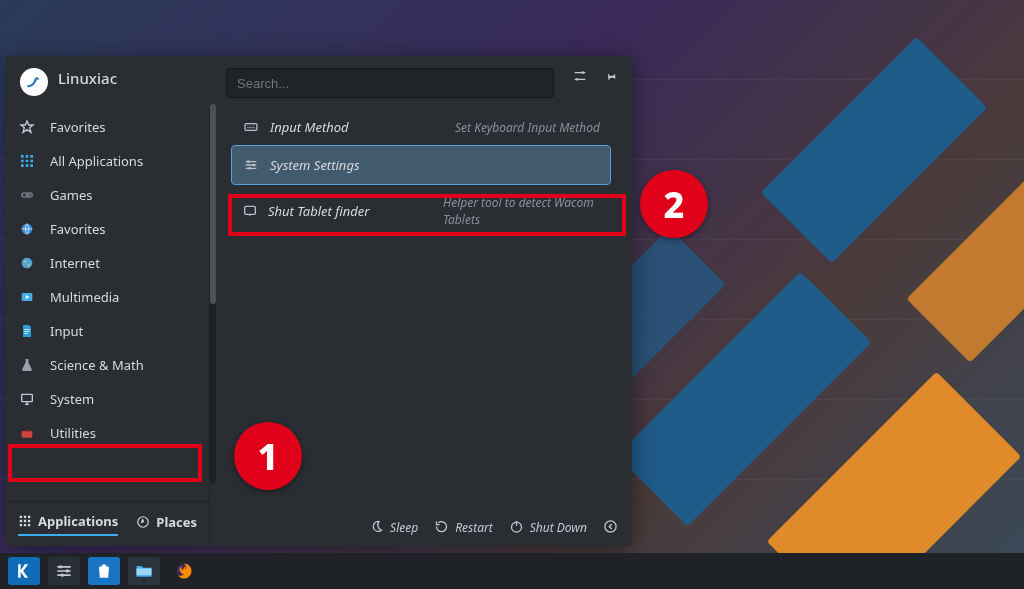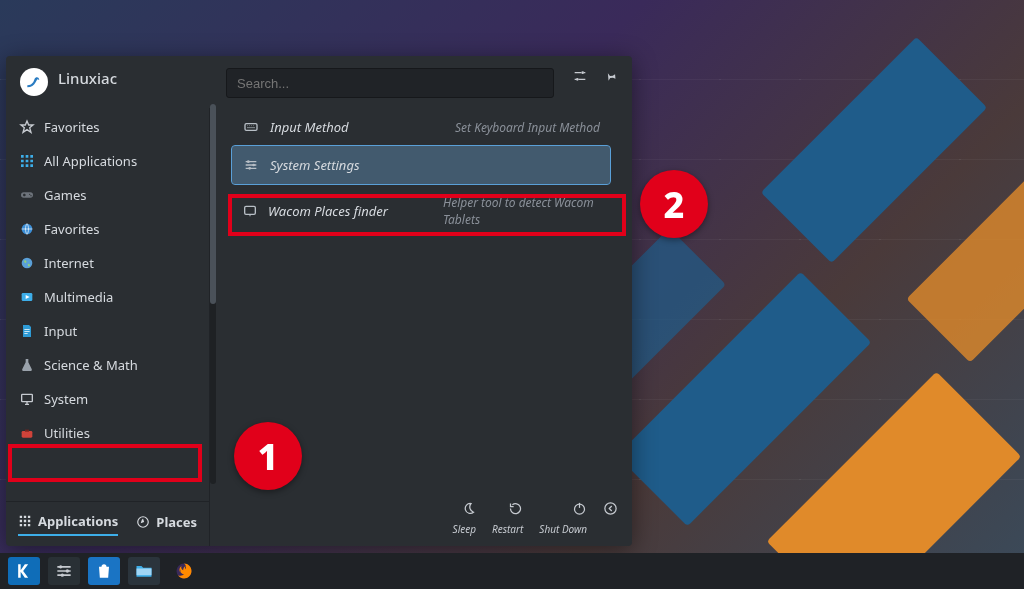--- a/index.html
+++ b/index.html
@@ -60,21 +60,21 @@
     font-size: 13px;
     outline: none;
   }
   .hdr-icons { display:flex; gap:14px; align-items:center; padding-left:8px; color:#c6cad0; }
   .hdr-icons svg { width:16px; height:16px; }
 
   .launcher-body { flex:1; display:flex; min-height:0; }
   .sidebar { width: 204px; display:flex; flex-direction:column; border-right: 1px solid #202327; }
   .catlist { flex:1; overflow:auto; padding: 2px 6px 6px 0; }
   .catitem {
-    display:flex; align-items:center; gap:8px;
+    display:flex; align-items:center; gap:14px;
     padding: 8px 10px 8px 12px;
     border-radius: 3px;
     cursor: pointer;
   }
   .catitem.active { background:#3a4a5a; }
   .caticon { width:18px; height:18px; display:flex; align-items:center; justify-content:center; }
   .caticon svg { width:16px; height:16px; }
 
   .scrollbar-fake {
     position:absolute; left: 210px; top: 104px; width:6px; height:380px;
@@ -106,21 +106,21 @@
   }
   .sidebar-tab { display:flex; align-items:center; gap:6px; cursor:pointer; padding-bottom:4px;font-weight:bold;}
   .sidebar-tab.active { border-bottom: 2px solid #3daee9; }
   .sidebar-tab svg { width:14px; height:14px; }
 
   .rightpane-footer {
     position:absolute; bottom:10px; left:0; right:0;
     display:flex; gap:16px; justify-content:flex-end; padding: 0 14px;
     color:#c6cad0;
   }
-  .powerbtn { display:flex; align-items:flex-end; gap:6px; cursor:pointer; font-size:10px;flex-direction:column;}
+  .powerbtn { display:flex; align-items:flex-start; gap:6px; cursor:pointer; font-size:12px;}
   .powerbtn svg { width:15px; height:15px; }
 
   
   .taskbar {
     position:absolute; left:0; right:0; bottom:0; height:36px;
     background:#1f2226;
     display:flex; align-items:center; gap:8px; padding:0 8px;
   }
   .tbicon {
     width:32px; height:28px; border-radius:3px;
@@ -306,21 +306,21 @@
             </span>
             <span class="appname">System Settings</span>
             <span class="appdesc"></span>
           </div>
           <div class="appitem">
             <span class="appicon">
               <svg viewBox="0 0 24 24">
                 <use href="#i-tablet-icon"></use>
               </svg>
             </span>
-            <span class="appname">Wacom Places finder</span>
+            <span class="appname">Shut Tablet finder</span>
             <span class="appdesc">Helper tool to detect Wacom Tablets</span>
           </div>
         </div>
       <div class="rightpane-footer">
         <div class="powerbtn">
           <svg viewBox="0 0 24 24">
               <path fill="none" stroke="currentColor" stroke-width="2" d="M16 4a8 8 0 1 0 4 14 9 9 0 0 1-4-14z"></path>
             </svg>
           <span>Sleep</span>
         </div>

